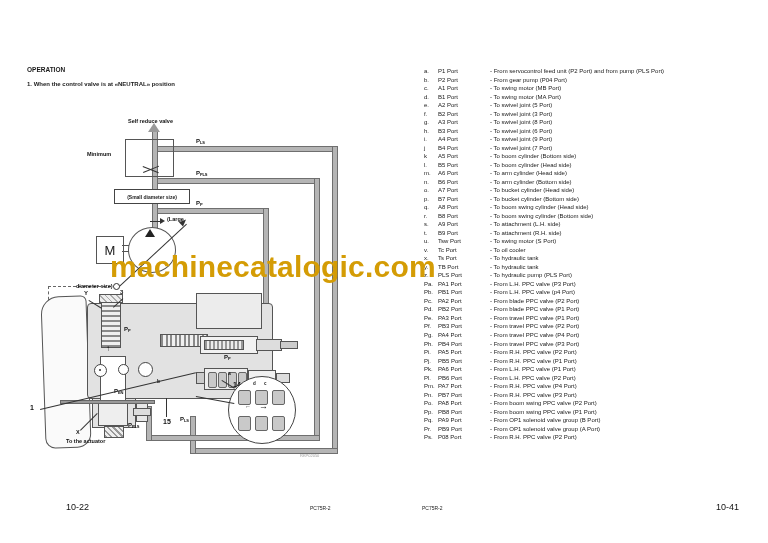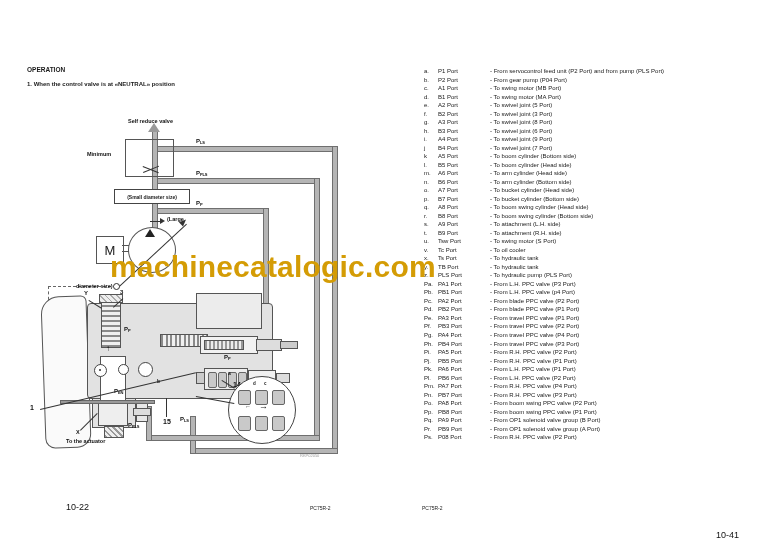--- a/index.html
+++ b/index.html
@@ -384,13 +384,13 @@
     <span class="p">P08 Port</span>
     <span class="d">- From R.H. PPC valve (P2 Port)</span>
   </div>
   </div>
 
 <div id="watermark" style="color: rgb(212, 156, 5);">machinecatalogic.com</div>
 
 <div class="footer" style="left:26px;top:502px;margin-left:40px;">10-22</div>
 <div class="footer-model" style="left:310px;top:505px;">PC75R-2</div>
 <div class="footer-model" style="left:422px;top:505px;">PC75R-2</div>
-<div class="footer" style="left:716px;top:502px;margin-top:28px;">10-41</div>
+<div class="footer" style="left:716px;top:502px;">10-41</div>
 
 </body></html>

